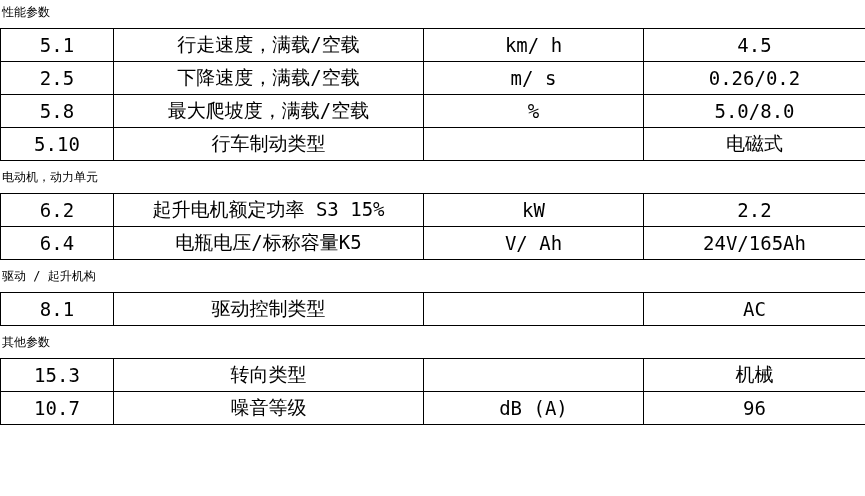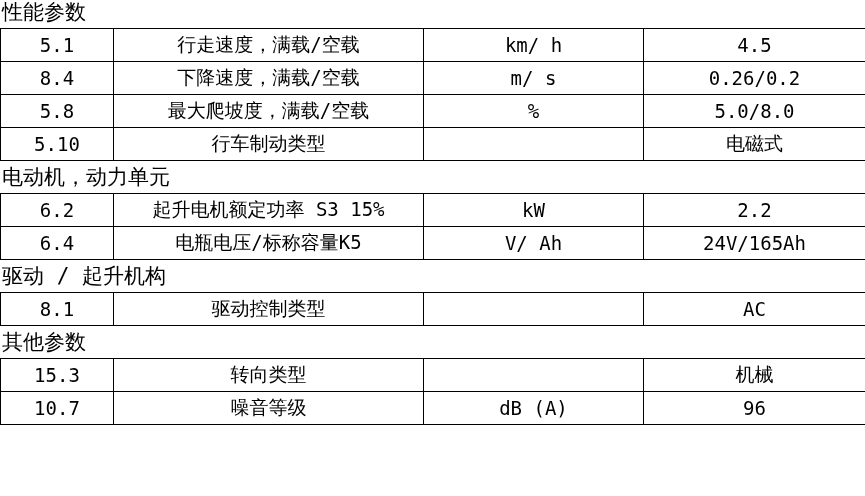--- a/index.html
+++ b/index.html
@@ -11,21 +11,21 @@
   body {
     width: 865px;
     height: 496px;
     overflow: hidden;
     font-family: "DejaVu Sans Mono", "Liberation Mono", monospace;
   }
   .doc {
     width: 865px;
   }
   .section-title {
-    font-size: 21px;
+    font-size: 12px;
     line-height: 18px;
     padding: 7px 0 7px 2px;
     white-space: nowrap;
   }
   .spec-section:first-child .section-title {
     padding-top: 3px;
   }
   table.spec-table {
     border-collapse: collapse;
     table-layout: fixed;
@@ -63,21 +63,21 @@
       <tbody>
   <tr class="spec-row">
     <td>5.1</td>
     <td>行走速度，满载/空载</td>
     <td>km/ h</td>
     <td>4.5</td>
   </tr>
 
 
   <tr class="spec-row">
-    <td>8.4</td>
+    <td>2.5</td>
     <td>下降速度，满载/空载</td>
     <td>m/ s</td>
     <td>0.26/0.2</td>
   </tr>
 
   <tr class="spec-row">
     <td>5.8</td>
     <td>最大爬坡度，满载/空载</td>
     <td>%</td>
     <td>5.0/8.0</td>

